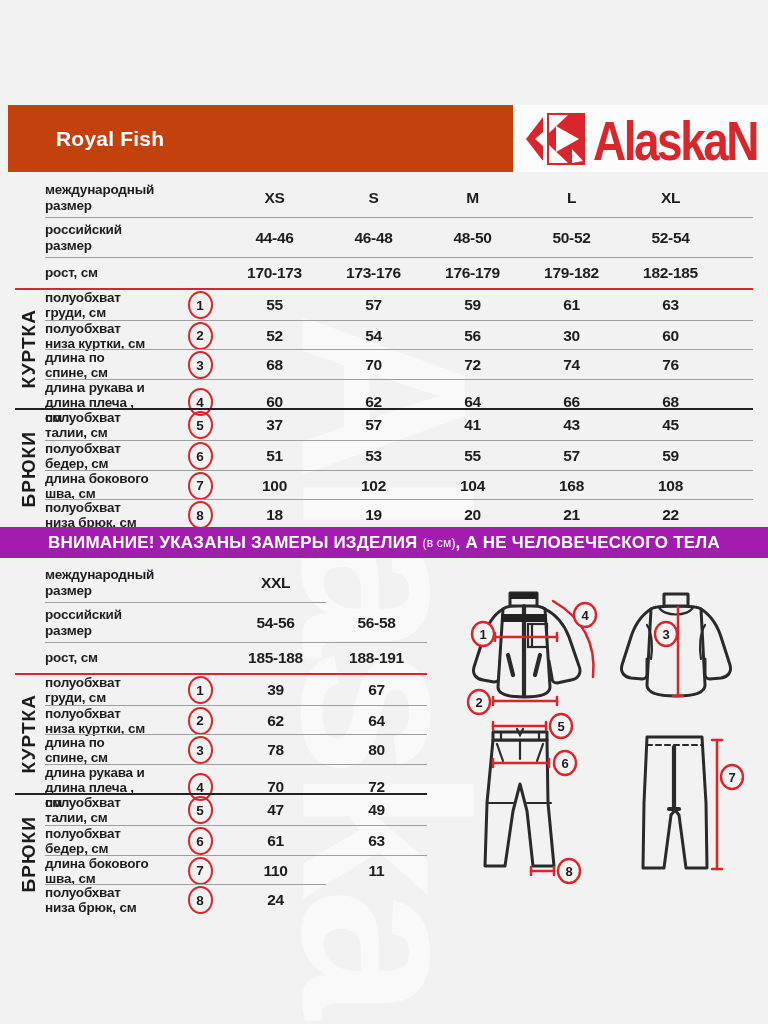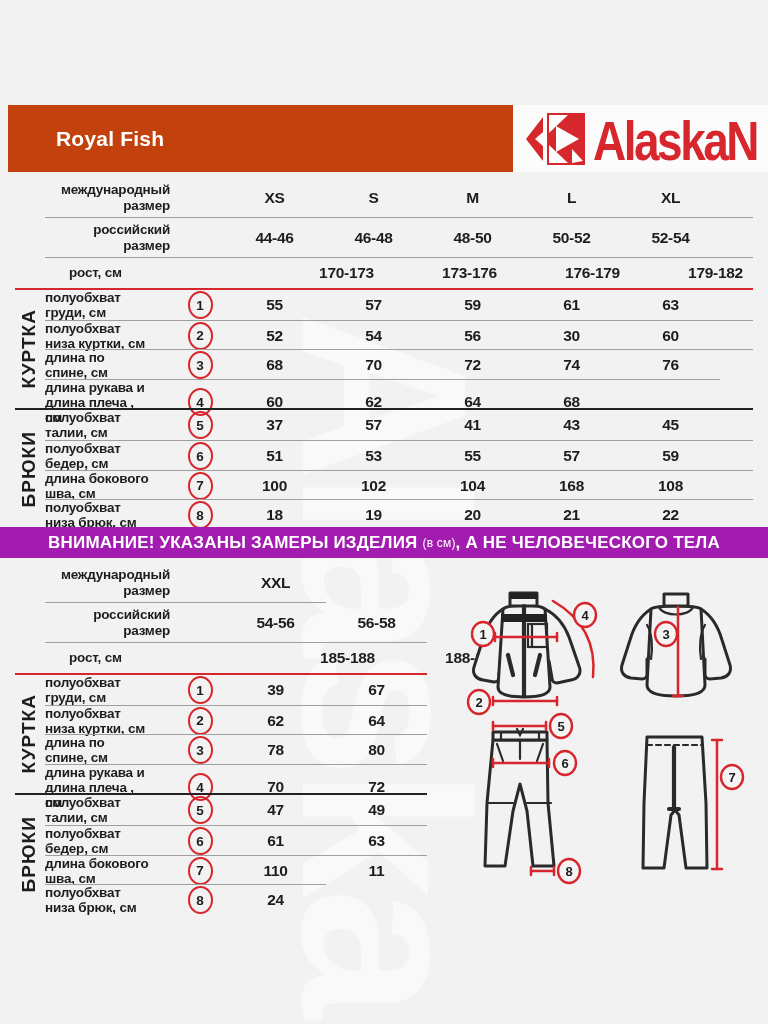--- a/index.html
+++ b/index.html
@@ -38,23 +38,23 @@
   .size-table { position:absolute; z-index:1; }
   #table-main  { left:15px; top:178px; width:738px; }
   #table-extra { left:15px; top:563px; width:412px; }
   .row { display:grid; }
   #table-main  .row { grid-template-columns:30px 130px 50px repeat(5,99px) 1fr; }
   #table-extra .row { grid-template-columns:30px 130px 50px repeat(2,101px); }
   .cell { display:flex; align-items:center; }
   .c-val { justify-content:center; font-weight:bold; font-size:15.5px; color:#1d1d1d; letter-spacing:-0.3px; }
   .c-hlabel, .c-label { font-weight:bold; font-size:13.5px; line-height:1.12; color:#1d1d1d; letter-spacing:-0.2px; }
   .c-hlabel { grid-column:2 / 4; }
-  .hlabel-text { max-width:125px;text-align:right; }
+  .hlabel-text { max-width:125px; }
   .label-text  { max-width:104px; }
-  .hrow0 { height:40px; } .hrow1 { height:40px; } .hrow2 { height:30px;gap:24px; }
+  .hrow0 { height:40px; } .hrow1 { height:40px; } .hrow2 { height:30px; }
   .hrow0 .cell, .hrow1 .cell { border-bottom:1px solid #9f9f9f; }
   .hrow2 { border-bottom:2.5px solid #d7262c; }
   .mrow { height:29.6px; }
   .section { position:relative; }
   .section-bottom { border-top:2.5px solid #222222; }
   .mrow:not(.first) .cell { border-top:1px solid #9f9f9f; }
   .c-num { justify-content:center; }
   .circ {
     display:flex; align-items:center; justify-content:center;
     width:21px; height:24px; border:2px solid #d7262c; border-radius:50%;
@@ -197,20 +197,21 @@
           <div class="c-group"></div>
           <div class="cell c-label">
             <span class="label-text">длина рукава и длина плеча , см</span>
           </div>
           <div class="cell c-num">
             <span class="circ">4</span>
           </div>
           <div class="cell c-val">60</div>
           <div class="cell c-val">62</div>
           <div class="cell c-val">64</div>
+          <div class="cell c-val">66</div>
           <div class="cell c-val">68</div>
           <div class="cell c-fill"></div>
         </div>
       </div>
       <div class="section section-bottom">
         <div class="group-label">БРЮКИ</div>
         <div class="row mrow first">
           <div class="c-group"></div>
           <div class="cell c-label">
             <span class="label-text">полуобхват талии, см</span>

